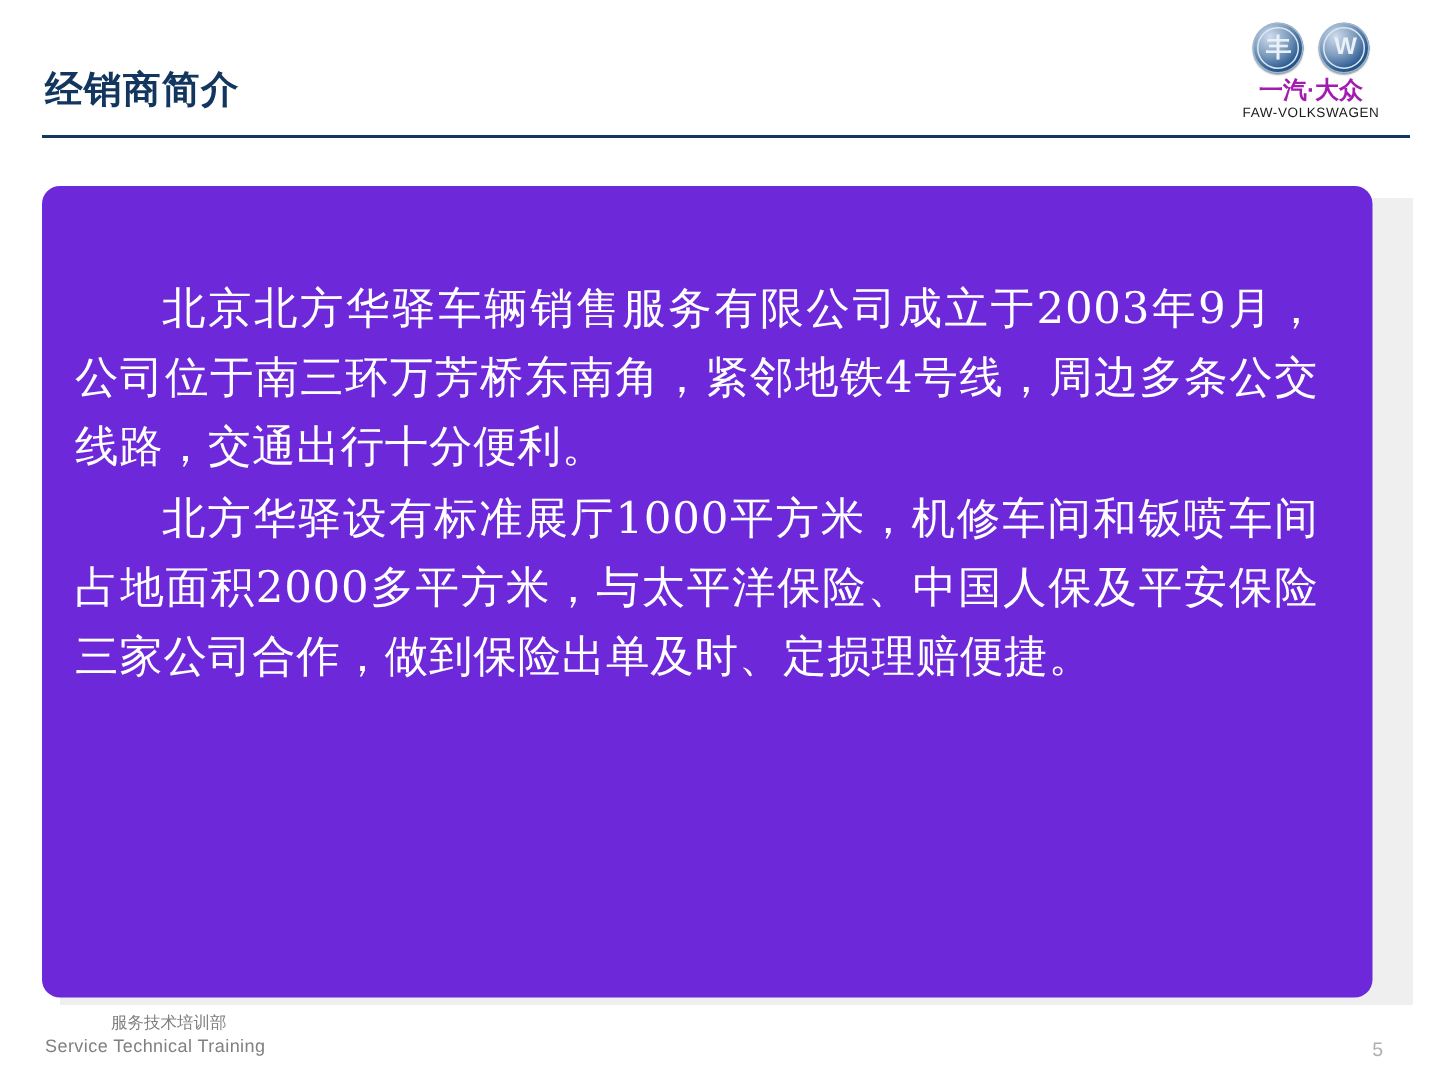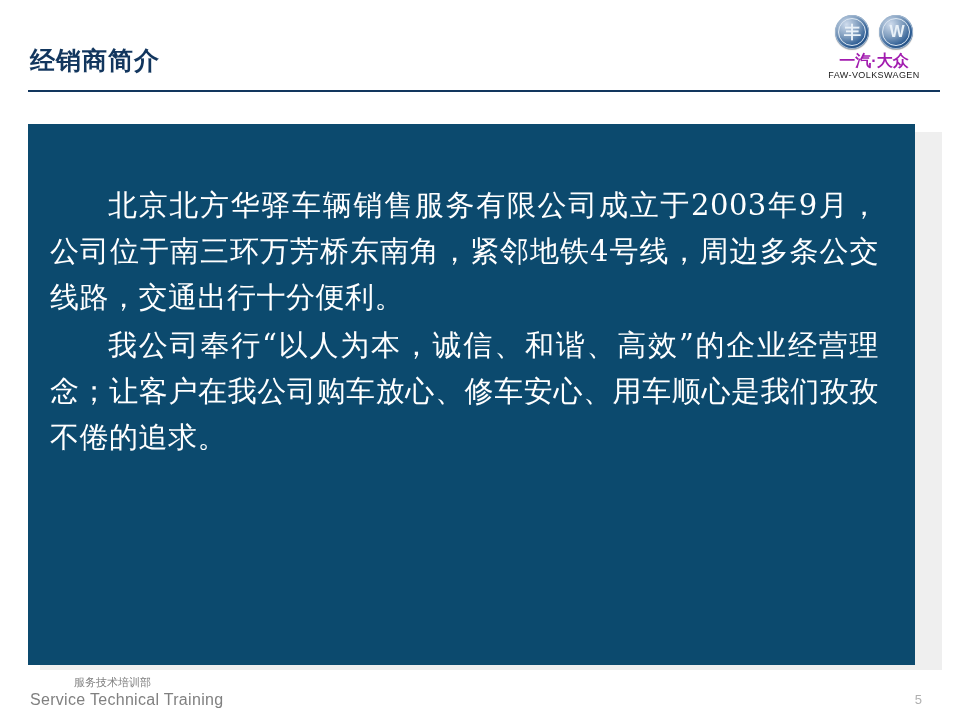--- a/index.html
+++ b/index.html
@@ -121,23 +121,24 @@
     width: 902px;
     height: 538px;
     background: #efefef;
   }
   #content-panel {
     position: absolute;
     left: 28px;
     top: 124px;
     width: 887px;
     height: 541px;
-    background: #0c4a6e;
+    background: #6d28d9;
     box-sizing: border-box;
     padding: 58px 36px 0 22px;
+    border-radius: 12px;
   }
   #body-text {
     color: #ffffff;
     font-family: "DejaVu Serif", "Liberation Serif", serif;
     font-size: 29px;
     line-height: 46px;
     letter-spacing: 0.5px;
     text-align: justify;
     text-justify: inter-character;
   }
@@ -152,21 +153,21 @@
     left: 30px;
     top: 676px;
     color: #808080;
     line-height: 1.25;
   }
   #footer-cn {
     font-size: 11px;
     margin-left: 44px;
   }
   #footer-en {
-    font-size: 16px;
+    font-size: 12px;
     letter-spacing: 0.3px;
   }
   #page-number {
     position: absolute;
     right: 38px;
     top: 692px;
     font-size: 13px;
     color: #b0b0b0;
   }
 </style>
@@ -189,21 +190,21 @@
     <div id="brand-cn">一汽·大众</div>
     <div id="brand-en">FAW-VOLKSWAGEN</div>
   </div>
 </div>
 
 <div id="content-shadow"></div>
 
 <div id="content-panel">
   <div id="body-text">
     <p>北京北方华驿车辆销售服务有限公司成立于2003年9月，公司位于南三环万芳桥东南角，紧邻地铁4号线，周边多条公交线路，交通出行十分便利。</p>
-    <p>我公司奉行“以人为本，诚信、和谐、高效”的企业经营理念；让客户在我公司购车放心、修车安心、用车顺心是我们孜孜不倦的追求。</p>
+    <p>北方华驿设有标准展厅1000平方米，机修车间和钣喷车间占地面积2000多平方米，与太平洋保险、中国人保及平安保险三家公司合作，做到保险出单及时、定损理赔便捷。</p>
   </div>
 </div>
 
 <div id="slide-footer">
   <div id="footer-cn">服务技术培训部</div>
   <div id="footer-en">Service Technical Training</div>
 </div>
 
 <div id="page-number">5</div>
 

